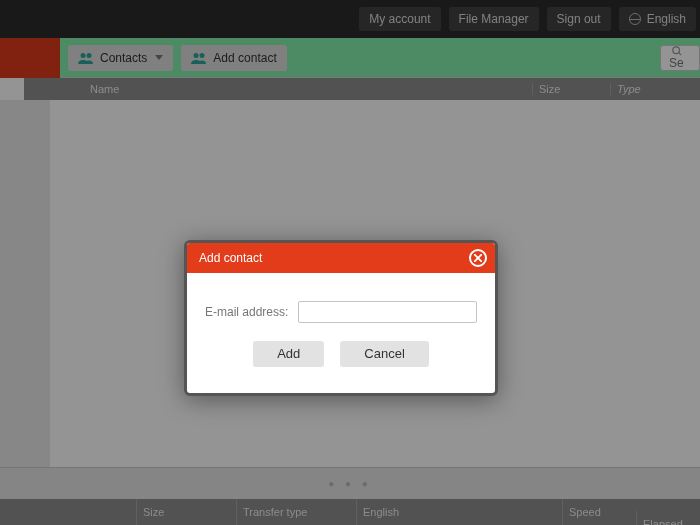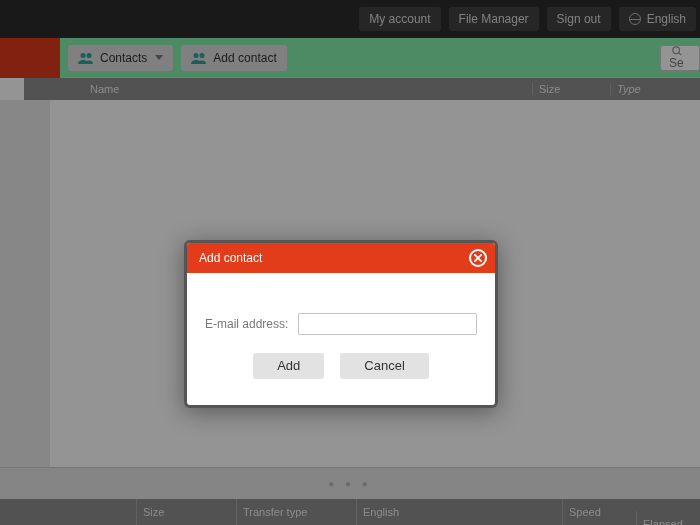--- a/index.html
+++ b/index.html
@@ -51,21 +51,21 @@
 
   
   .scrim { position: absolute; inset: 0; background: rgba(0,0,0,0.42); }
 
   
   .modal { position: absolute; left: 184px; top: 240px; width: 314px; background: #fff; border: 3px solid #555; border-radius: 6px; box-shadow: 0 4px 24px rgba(0,0,0,0.4); overflow: hidden; }
   .modal-head { background: #e23c1a; color: #fff; height: 30px; display: flex; align-items: center; padding: 0 8px 0 12px; font-size: 12px; }
   .modal-title { flex: 1; }
   .close-btn { width: 18px; height: 18px; border: 2px solid #fff; border-radius: 50%; display: inline-flex; align-items: center; justify-content: center; cursor: pointer; }
   .close-btn svg { width: 8px; height: 8px; display: block; }
-  .modal-body { padding: 40px 18px 10px 18px; }
+  .modal-body { padding: 28px 18px 10px 18px; }
   .form-row { display: flex; align-items: center; gap: 10px; }
   .form-row label { color: #777; font-size: 12px; white-space: nowrap; }
   .form-row input { flex: 1; height: 22px; border: 1px solid #c4c4c4; border-radius: 2px; padding: 0 6px; font-size: 12px; }
   .modal-actions { display: flex; justify-content: center; gap: 16px; padding: 18px 0 16px 0; }
   .dlg-btn { background: #e2e2e2; color: #333; font-size: 13px; height: 26px; line-height: 26px; padding: 0 24px; border-radius: 3px; cursor: pointer; }
 </style>
 </head>
 <body>
 
 <div class="topbar">

